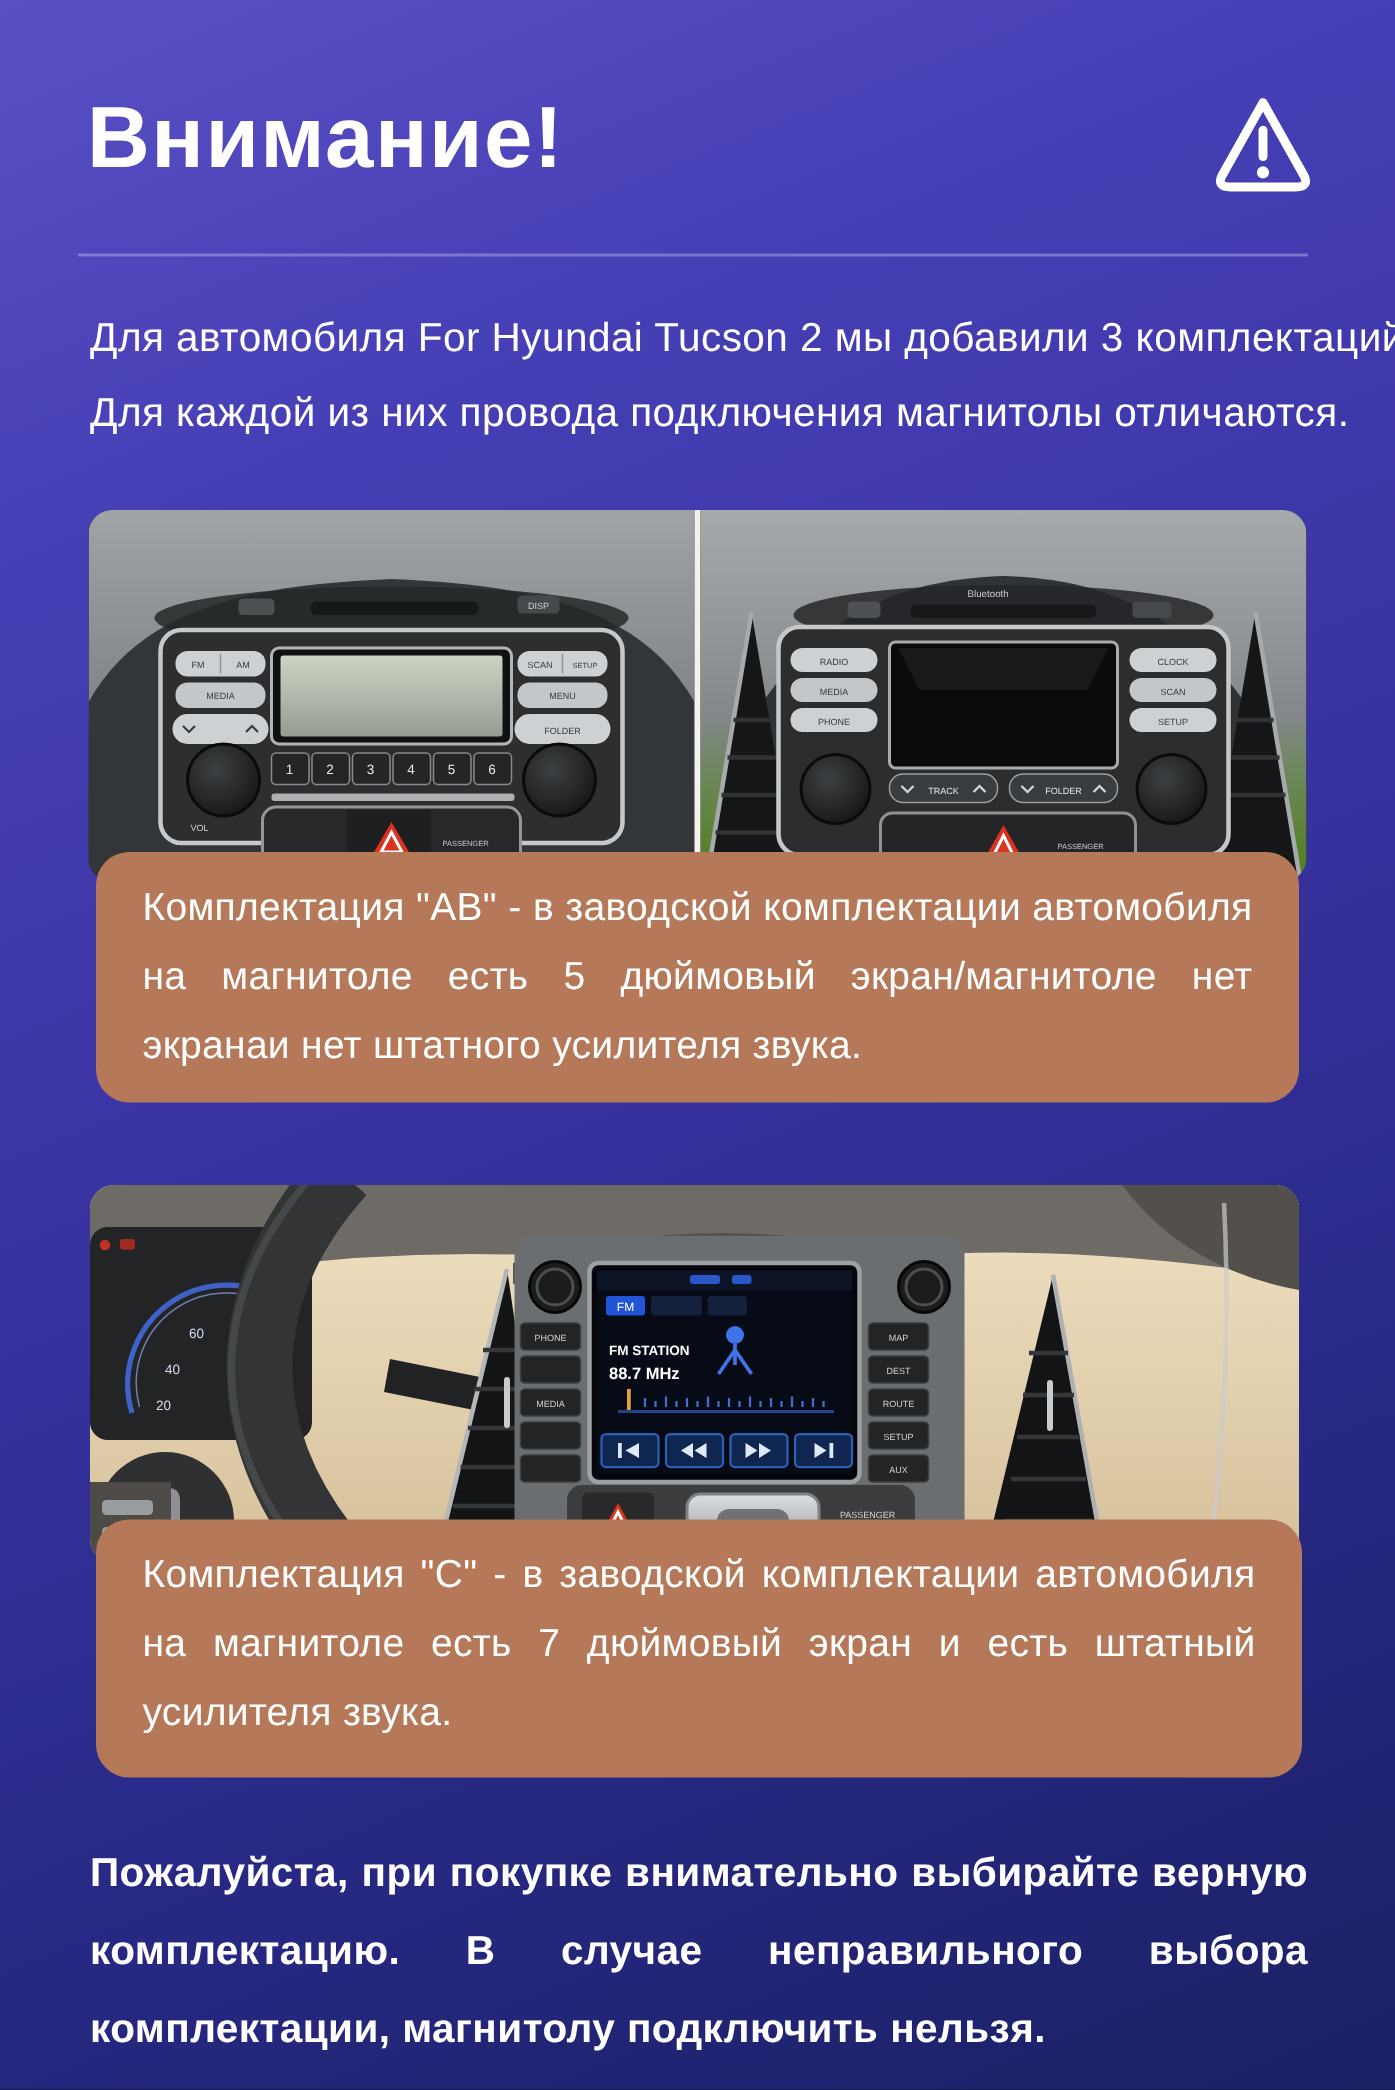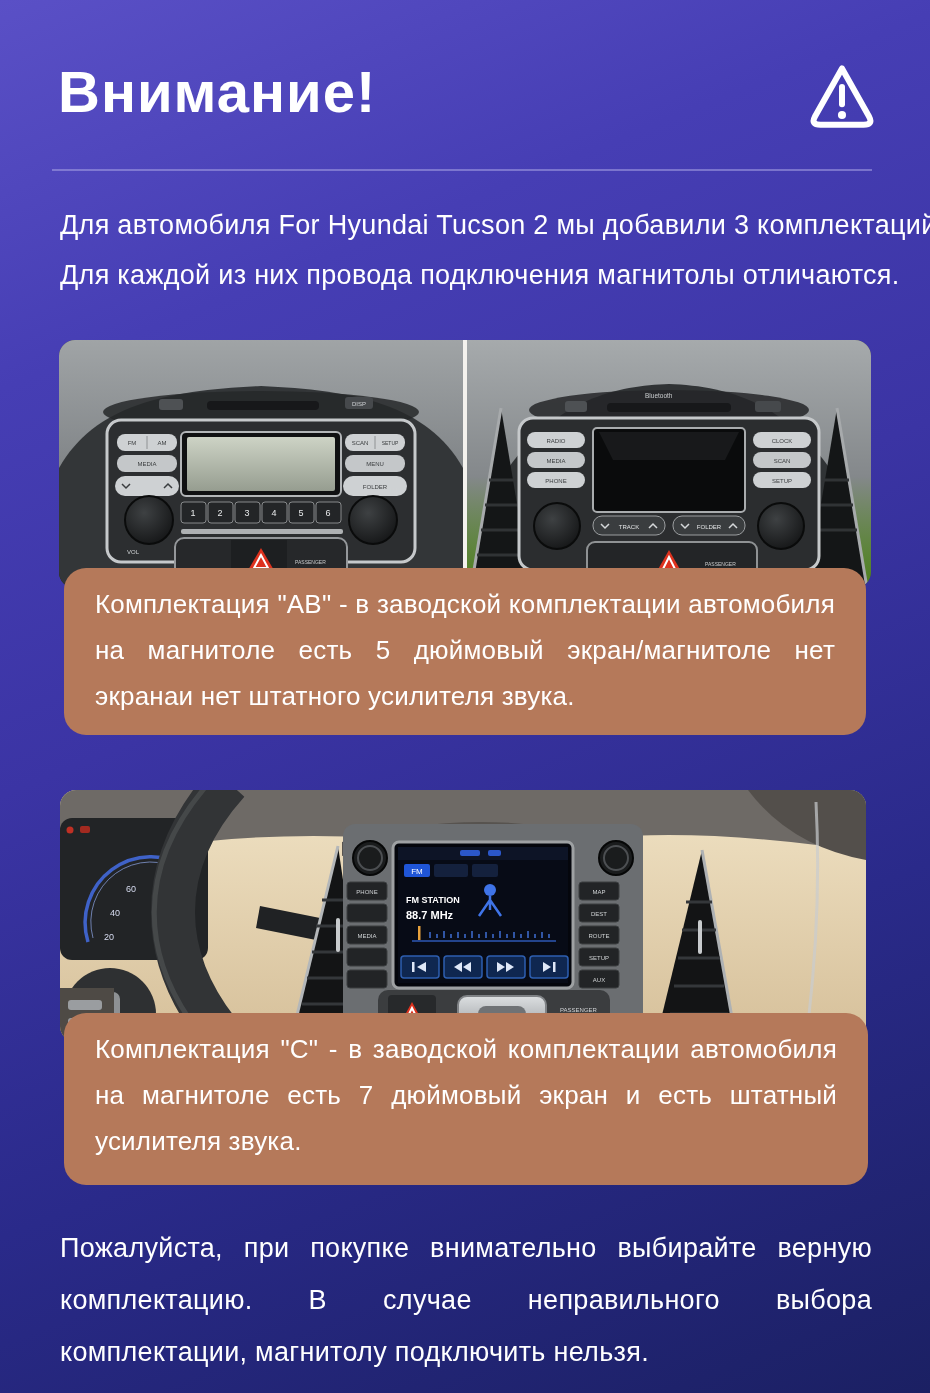--- a/index.html
+++ b/index.html
@@ -17,21 +17,21 @@
   .photo1 .half{width:404px;height:248px;flex:0 0 auto;}
   .photo1 .split{width:4px;height:248px;background:#f4f2ee;flex:0 0 auto;}
   .photo2{left:60px;top:790px;width:806px;height:252px;}
   .caption{
     position:absolute;background:#b5795a;border-radius:22px;color:#fff;
     font-size:26px;line-height:46px;padding:13px 31px;box-sizing:border-box;
     text-align:justify;text-align-last:left;letter-spacing:.2px;
   }
   .caption1{left:64px;top:568px;width:802px;height:167px;}
   .caption2{left:64px;top:1013px;width:804px;height:172px;}
-  .closing{position:absolute;left:60px;top:1222px;width:812px;font-size:27px;line-height:52px;text-align:justify;text-align-last:left;letter-spacing:.3px;}
+  .closing{position:absolute;left:60px;top:1222px;width:812px;font-size:27px;line-height:52px;text-align:justify;text-align-last:left;letter-spacing:.3px;font-weight:bold;}
   svg{display:block;}
   svg text{font-family:"Liberation Sans","DejaVu Sans",sans-serif;}
   .microtext{fill:#3a3d3f;font-size:6px;}
   .microtext-light{fill:#cfd2d4;font-size:6px;}
 </style>
 </head>
 <body>
 
 <div class="page">
 

